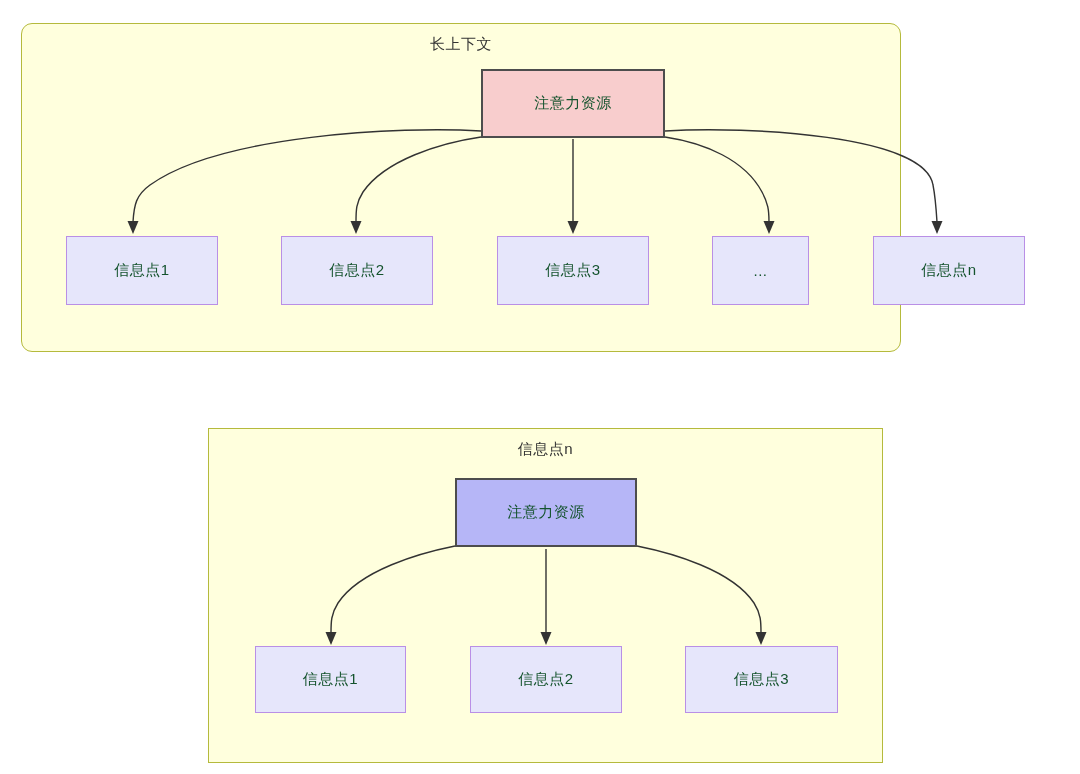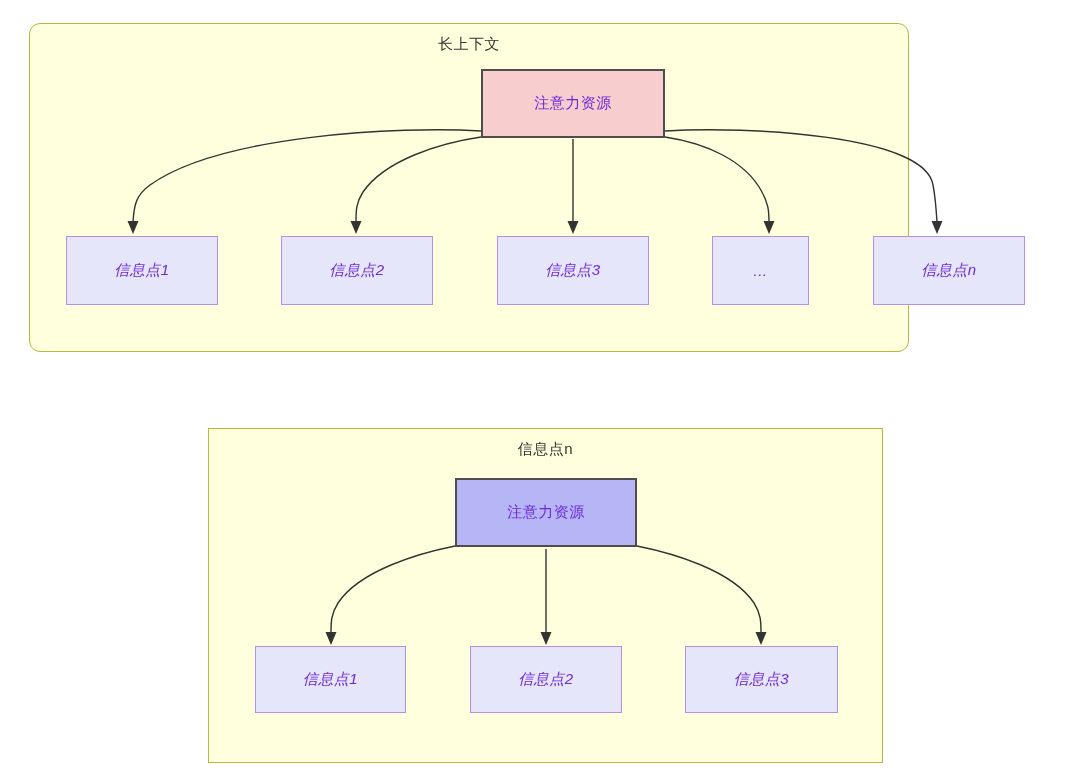--- a/index.html
+++ b/index.html
@@ -20,21 +20,21 @@
     width: 1080px;
     height: 774px;
   }
   .container-box {
     position: absolute;
     background: #ffffdd;
     border: 1.5px solid #b5ba3c;
     box-sizing: border-box;
   }
   #long-context-container {
-    left: 29px;
+    left: 21px;
     top: 23px;
     width: 880px;
     height: 329px;
     border-radius: 11px;
   }
   #short-context-container {
     left: 208px;
     top: 428px;
     width: 675px;
     height: 335px;
@@ -48,35 +48,34 @@
     color: #333333;
     letter-spacing: 0.5px;
   }
   .node {
     position: absolute;
     box-sizing: border-box;
     display: flex;
     align-items: center;
     justify-content: center;
     font-size: 15px;
-    color: #6d28d9;
+    color: #14532d;
     letter-spacing: 0.5px;
   }
   .node-attention-long {
     background: #f8cdcd;
     border: 2px solid #4d4d4d;
   }
   .node-attention-short {
     background: #b6b6f7;
     border: 2px solid #4d4d4d;
   }
   .node-info {
     background: #e6e6fb;
     border: 1.5px solid #b98fe6;
-    font-style: italic;
   }
   svg.edges {
     position: absolute;
     left: 0; top: 0;
     width: 1080px;
     height: 774px;
     pointer-events: none;
     overflow: visible;
   }
   svg.edges path {

